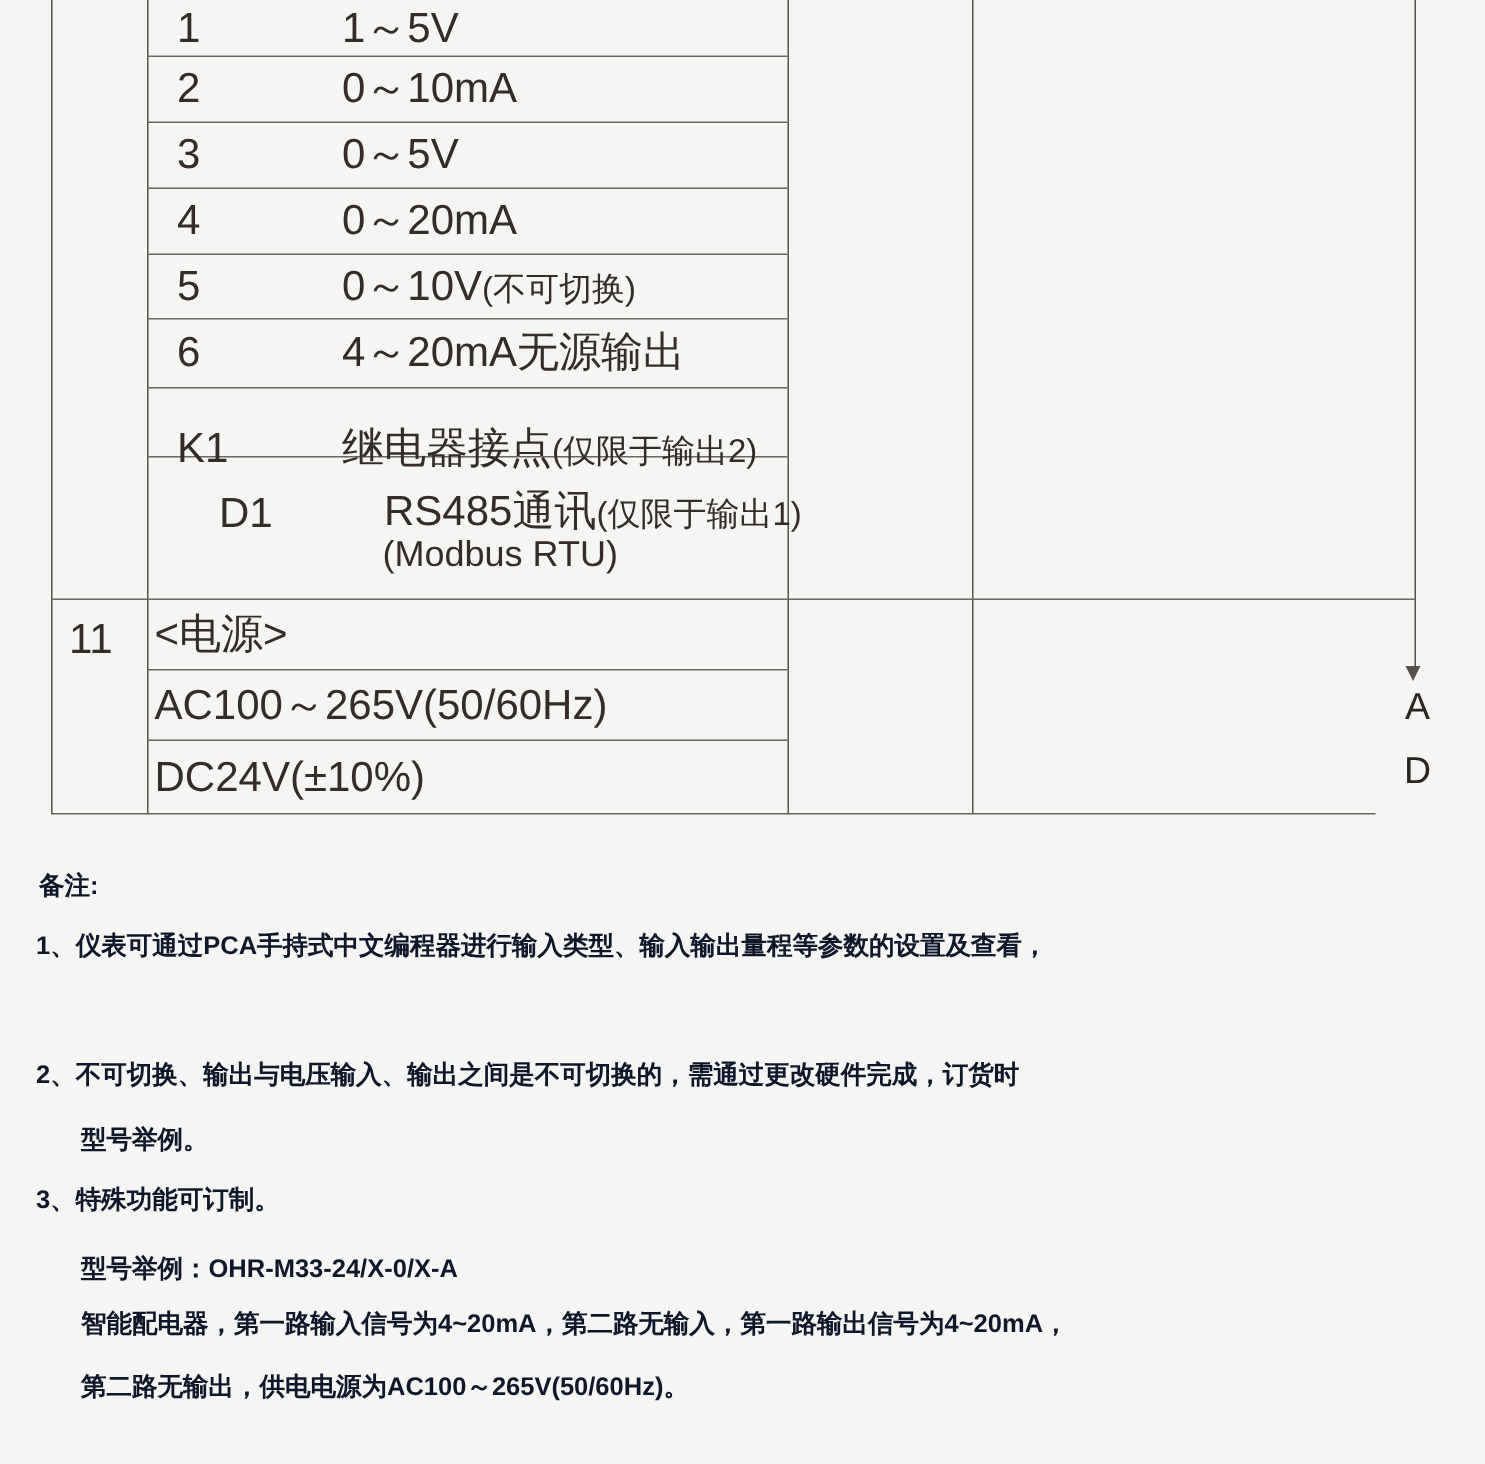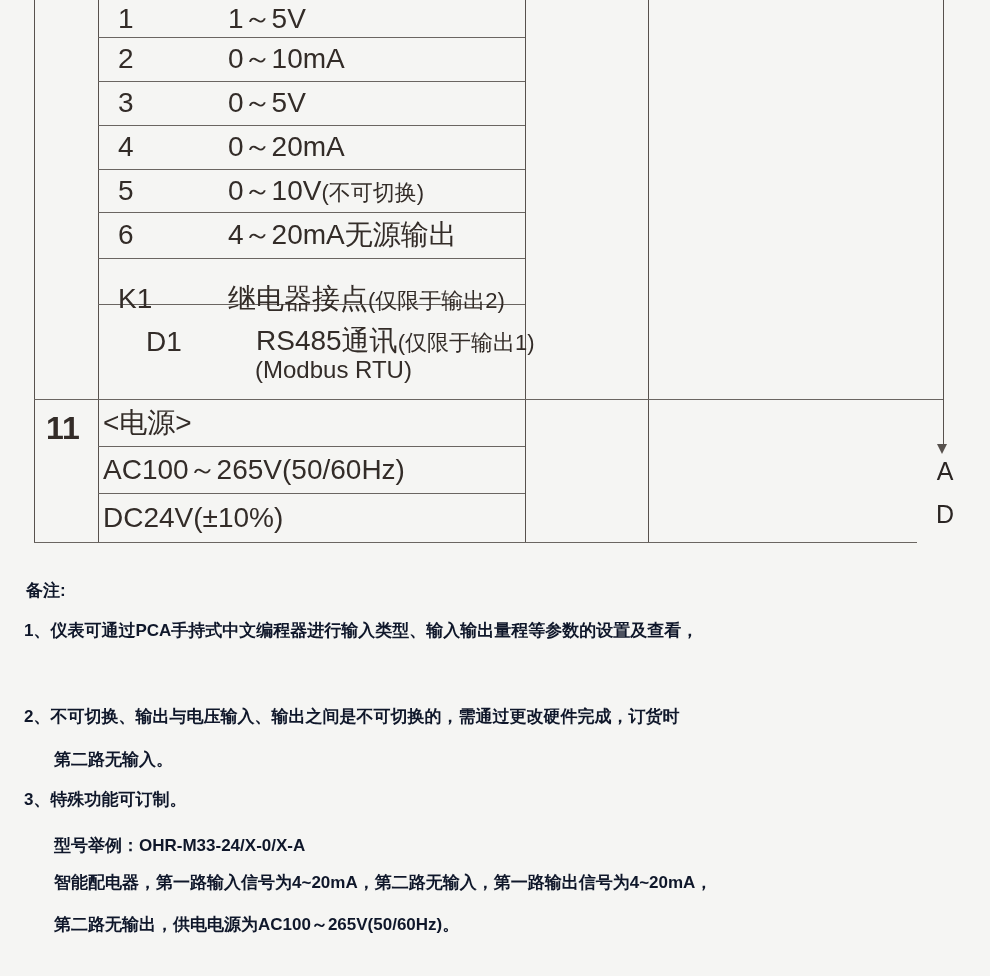--- a/index.html
+++ b/index.html
@@ -29,21 +29,21 @@
     position:absolute;left:193px;
     font-size:24px;color:#332c28;font-weight:500;white-space:nowrap;line-height:30px;
   }
   .r11line{
     position:absolute;left:69px; 
     top:50%;transform:translateY(-50%);
     font-size:28px;color:#332c28;font-weight:500;white-space:nowrap;
   }
   .code11{
     position:absolute;left:46px;top:410px;
-    font-size:32px;color:#332c28;font-weight:700;
+    font-size:28px;color:#332c28;font-weight:400;
   }
   .leader-label{
     position:absolute;left:933px;width:24px;text-align:center;
     font-size:25px;color:#2b2523;font-weight:500;
   }
   .arrowhead{
     position:absolute;left:937px;top:444px;
     width:0;height:0;
     border-left:5.5px solid transparent;
     border-right:5.5px solid transparent;
@@ -125,21 +125,21 @@
   </div>
   <div class="trow" style="top:493px;height:49px;">
     <span class="r11line">DC24V(±10%)</span>
   </div>
 
   <div class="note" style="left:26px;top:574px;">备注:</div>
 
   <div class="note" style="left:24px;top:614px;"><span>1、</span><span>仪表可通过PCA手持式中文编程器进行输入类型、输入输出量程等参数的设置及查看，</span></div>
 
   <div class="note" style="left:24px;top:700px;"><span>2、</span><span>不可切换、输出与电压输入、输出之间是不可切换的，需通过更改硬件完成，订货时</span></div>
-  <div class="note" style="left:54px;top:743px;">第二路无输入。</div>
+  <div class="note" style="left:54px;top:743px;">型号举例。</div>
 
   <div class="note" style="left:24px;top:783px;"><span>3、</span><span>特殊功能可订制。</span></div>
 
   <div class="note" style="left:54px;top:829px;">型号举例：OHR-M33-24/X-0/X-A</div>
   <div class="note" style="left:54px;top:866px;">智能配电器，第一路输入信号为4~20mA，第二路无输入，第一路输出信号为4~20mA，</div>
   <div class="note" style="left:54px;top:908px;">第二路无输出，供电电源为AC100～265V(50/60Hz)。</div>
 
 </div>
 
 </body></html>

